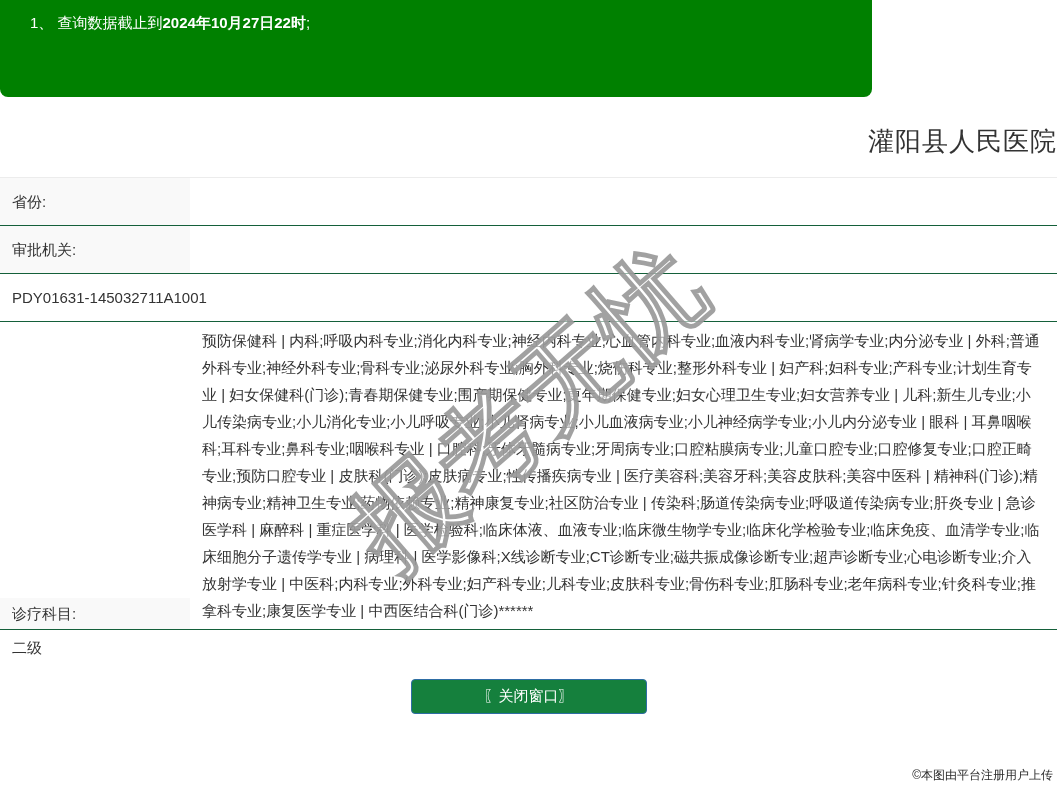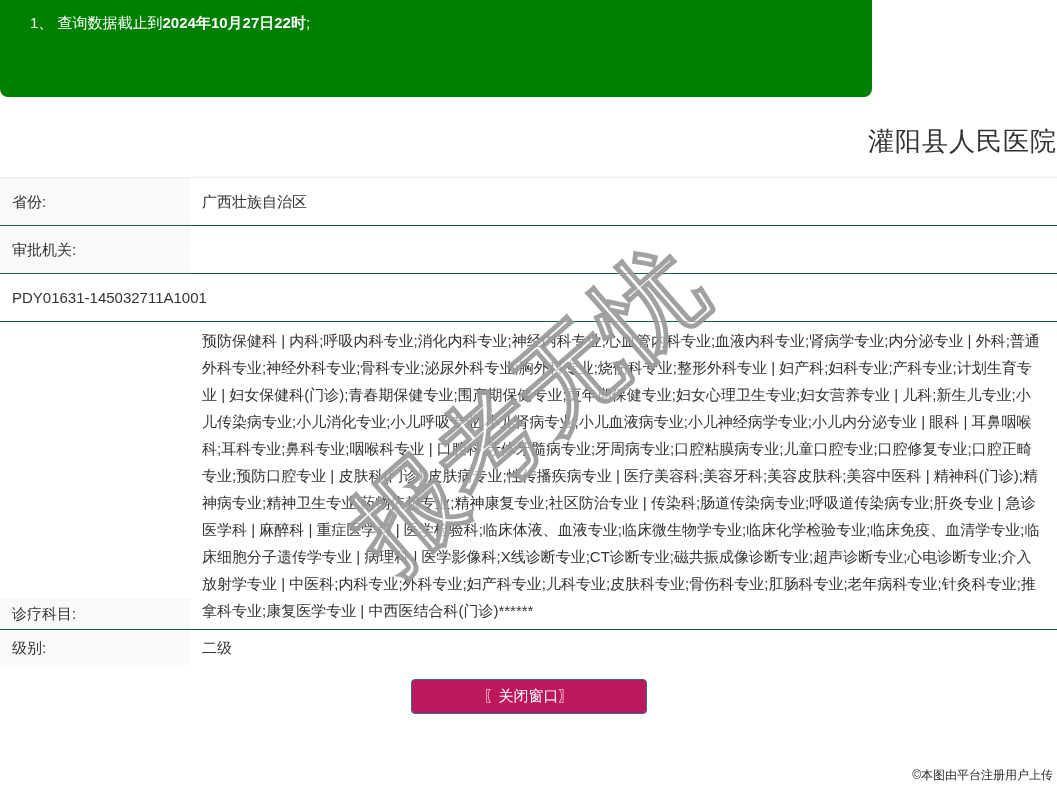--- a/index.html
+++ b/index.html
@@ -58,21 +58,21 @@
     padding: 13px 14px 13px 12px;
     line-height: 21px;
   }
   .trow.tall .tlabel, .trow.tall .tvalue { padding-top: 5px; padding-bottom: 5px; }
   .trow.tall .tvalue { line-height: 27px; }
   .trow.short .tlabel, .trow.short .tvalue { padding-top: 7px; padding-bottom: 7px; }
   
   .button-bar { text-align: center; margin-top: 14px; }
   .close-btn {
     display: inline-block;
-    background: #be185d;
+    background: #15803d;
     border: 1px solid #2e6da4;
     border-radius: 4px;
     color: #ffffff;
     font-size: 15px;
     font-family: "Liberation Sans", "DejaVu Sans", sans-serif;
     padding: 7px 72px;
     cursor: pointer;
   }
   
   .watermark {
@@ -108,34 +108,32 @@
 
 <div class="banner">
   <div class="notice-line"><span>1、 查询数据截止到</span><span class="bold-seg">2024年10月27日22时</span><span>;</span></div>
 </div>
 
 <h1 class="page-title">灌阳县人民医院</h1>
 
 <div class="info-table">
   <div class="trow">
     <div class="tlabel">省份:</div>
-    <div class="tvalue">广西壮族自治区</div>
   </div>
   <div class="trow">
     <div class="tlabel">审批机关:</div>
   </div>
   <div class="trow">
     <div class="tvalue">PDY01631-145032711A1001</div>
   </div>
   <div class="trow tall">
     <div class="tlabel">诊疗科目:</div>
     <div class="tvalue">预防保健科 | 内科;呼吸内科专业;消化内科专业;神经内科专业;心血管内科专业;血液内科专业;肾病学专业;内分泌专业 | 外科;普通外科专业;神经外科专业;骨科专业;泌尿外科专业;胸外科专业;烧伤科专业;整形外科专业 | 妇产科;妇科专业;产科专业;计划生育专业 | 妇女保健科(门诊);青春期保健专业;围产期保健专业;更年期保健专业;妇女心理卫生专业;妇女营养专业 | 儿科;新生儿专业;小儿传染病专业;小儿消化专业;小儿呼吸专业;小儿肾病专业;小儿血液病专业;小儿神经病学专业;小儿内分泌专业 | 眼科 | 耳鼻咽喉科;耳科专业;鼻科专业;咽喉科专业 | 口腔科;牙体牙髓病专业;牙周病专业;口腔粘膜病专业;儿童口腔专业;口腔修复专业;口腔正畸专业;预防口腔专业 | 皮肤科(门诊);皮肤病专业;性传播疾病专业 | 医疗美容科;美容牙科;美容皮肤科;美容中医科 | 精神科(门诊);精神病专业;精神卫生专业;药物依赖专业;精神康复专业;社区防治专业 | 传染科;肠道传染病专业;呼吸道传染病专业;肝炎专业 | 急诊医学科 | 麻醉科 | 重症医学科 | 医学检验科;临床体液、血液专业;临床微生物学专业;临床化学检验专业;临床免疫、血清学专业;临床细胞分子遗传学专业 | 病理科 | 医学影像科;X线诊断专业;CT诊断专业;磁共振成像诊断专业;超声诊断专业;心电诊断专业;介入放射学专业 | 中医科;内科专业;外科专业;妇产科专业;儿科专业;皮肤科专业;骨伤科专业;肛肠科专业;老年病科专业;针灸科专业;推拿科专业;康复医学专业 | 中西医结合科(门诊)******</div>
   </div>
   <div class="trow short">
-    <div class="tlabel">级别:</div>
     <div class="tvalue">二级</div>
   </div>
 </div>
 
 <div class="button-bar">
   <button class="close-btn">〖关闭窗口〗</button>
 </div>
 
 <div class="watermark">报考无忧</div>
 

